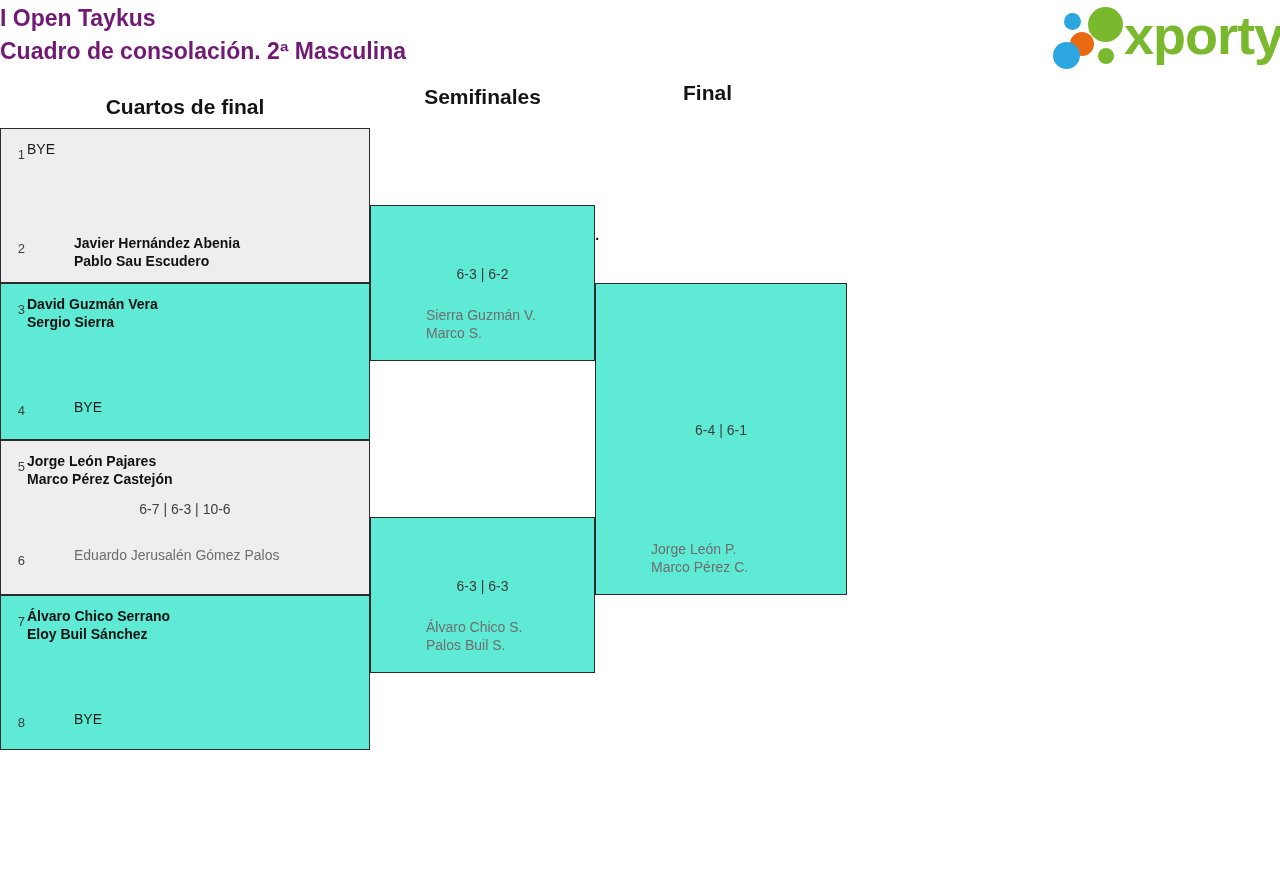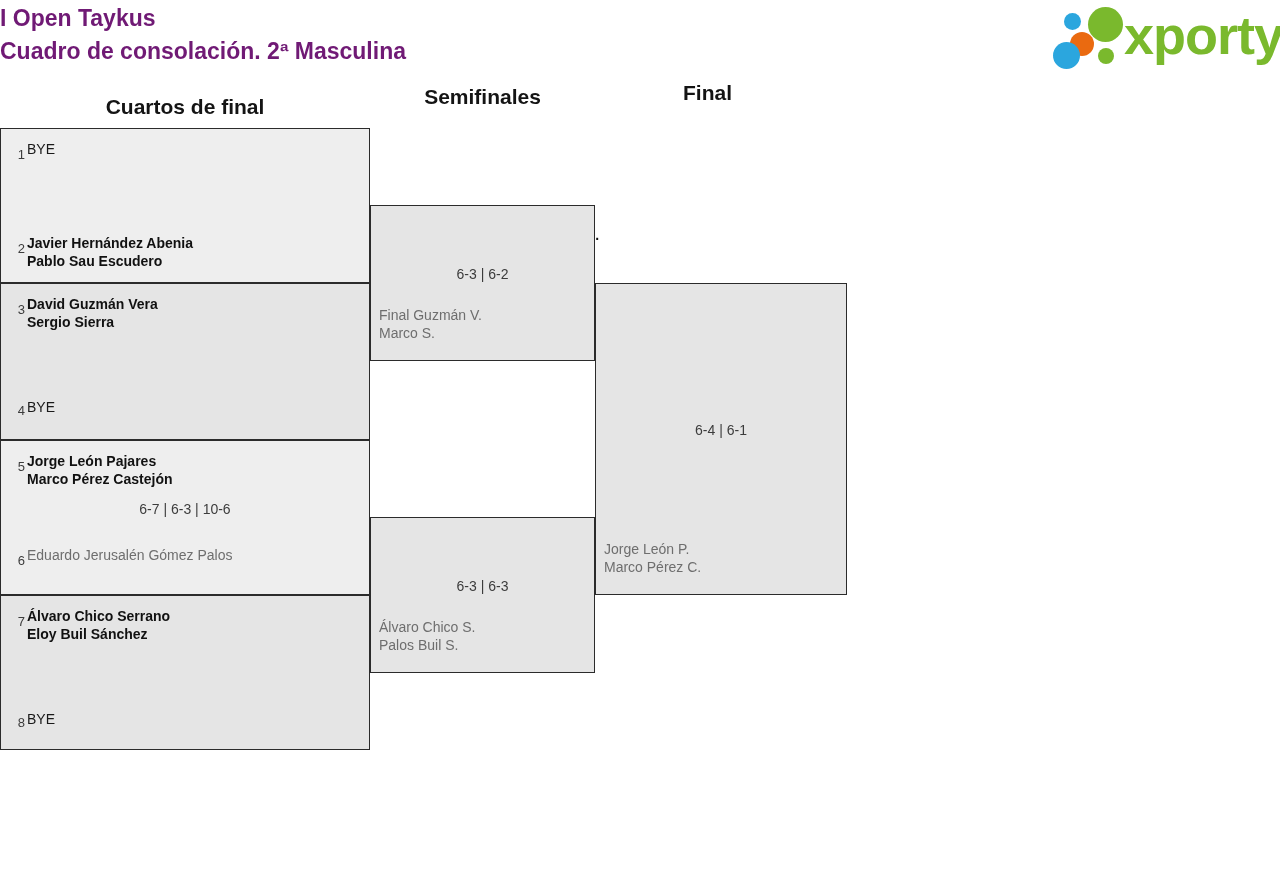--- a/index.html
+++ b/index.html
@@ -41,21 +41,21 @@
     position: absolute; text-align: center;
     font-size: 21px; font-weight: bold; color: #141414;
     line-height: 22px;
   }
   .rh-qf { left: 0px;   top: 18px; width: 370px; }
   .rh-sf { left: 370px; top: 8px; width: 225px; }
   .rh-f  { left: 595px; top: 4px; width: 225px; }
 
   .match { position: absolute; border: 1px solid #2b2b2b; }
   .match.shaded { background: #eeeeee; }
-  .match.plain  { background: #e5e5e5; }
+  .match.plain  { background: #5eead4; }
 
   
   .qf { left: 0px; width: 370px; }
   .qf1 { top: 50px;  height: 155px; }
   .qf2 { top: 205px; height: 157px; }
   .qf3 { top: 362px; height: 155px; }
   .qf4 { top: 517px; height: 155px; }
 
   
   .sf { left: 370px; width: 225px; }
@@ -73,21 +73,21 @@
     position: absolute; left: 26px; right: 8px;
     font-size: 14px; line-height: 18px; color: #1a1a1a;
   }
   .team.loser { color: #6e6e6e; }
   .team.winner { font-weight: bold; color: #111111; }
   .team .nm { display: block; white-space: nowrap; }
 
   .slot-top .seed { top: 18px; }
   .slot-top .team { top: 11px; }
   .slot-bot .seed { top: 112px; }
-  .slot-bot .team { top: 105px; }
+  .slot-bot .team { top: 105px; margin-left: 47px; }
   .qf2 .slot-bot .seed, .qf2 .slot-bot .team { top: 114px; }
   .qf2 .slot-bot .seed { top: 119px; }
   .qf4 .slot-bot .seed { top: 119px; }
   .qf4 .slot-bot .team { top: 114px; }
 
   .score {
     position: absolute; left: 0; right: 0; text-align: center;
     font-size: 14px; color: #3c3c3c;
   }
   .qf-score { top: 60px; }
@@ -199,21 +199,21 @@
   </div>
 
   <div class="advance adv-sf1">
     <span class="nm">Javier Hernández A.</span>
     <span class="nm">Pablo Sau E.</span>
   </div>
   <div class="match sf sf1 plain">
     <div class="score sf-score">6-3 | 6-2</div>
     <div class="slot-bot">
       <span class="team loser" style="left:8px;top:100px;">
-        <span class="nm">Final Guzmán V.</span>
+        <span class="nm">Sierra Guzmán V.</span>
         <span class="nm">Marco S.</span>
       </span>
     </div>
   </div>
 
   <div class="advance adv-sf2">
     <span class="nm">Jorge León P.</span>
     <span class="nm">Marco Pérez C.</span>
   </div>
   <div class="match sf sf2 plain">

